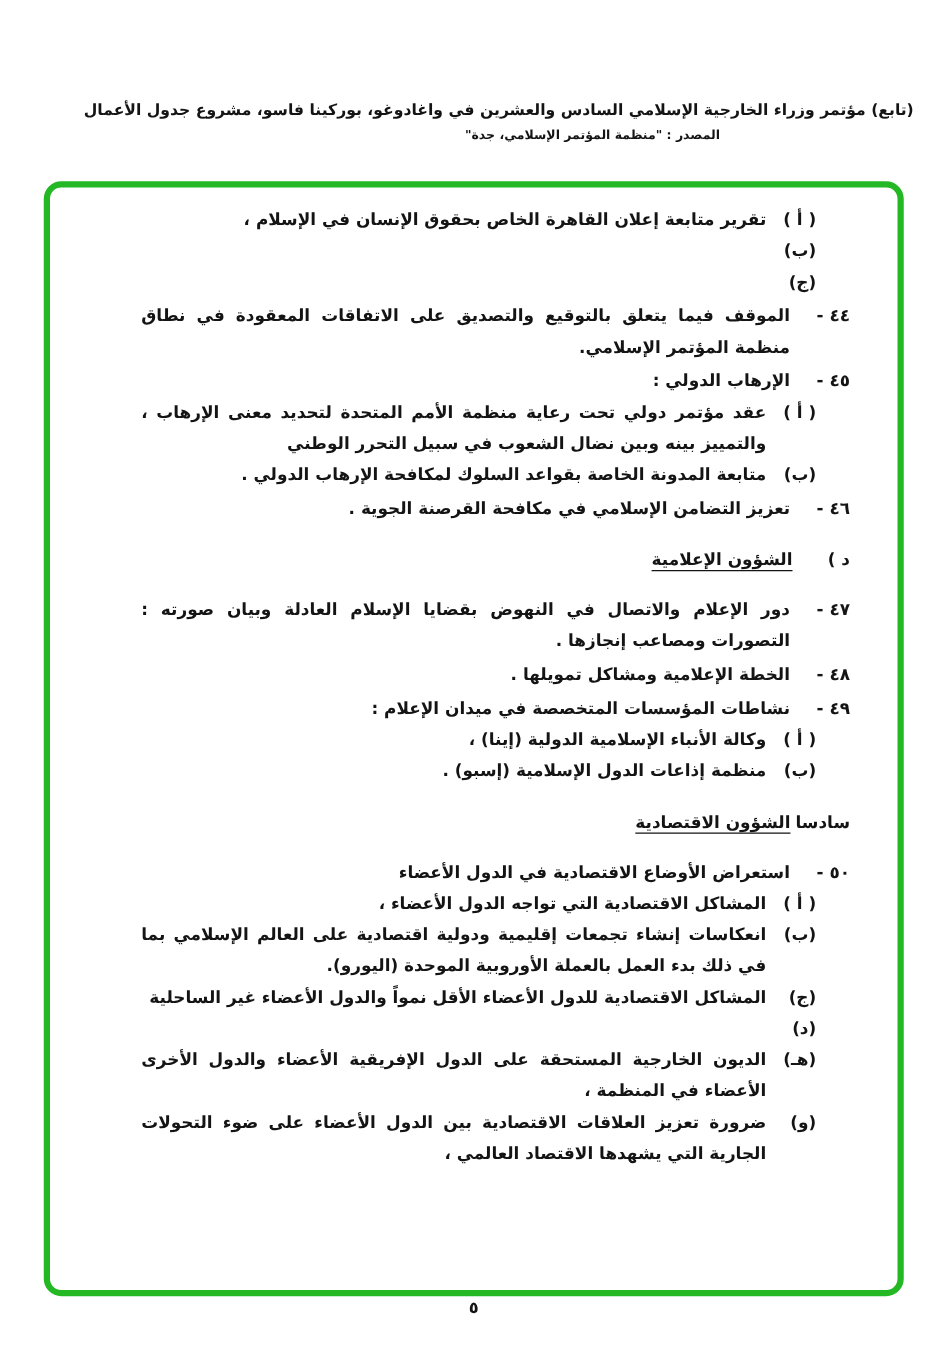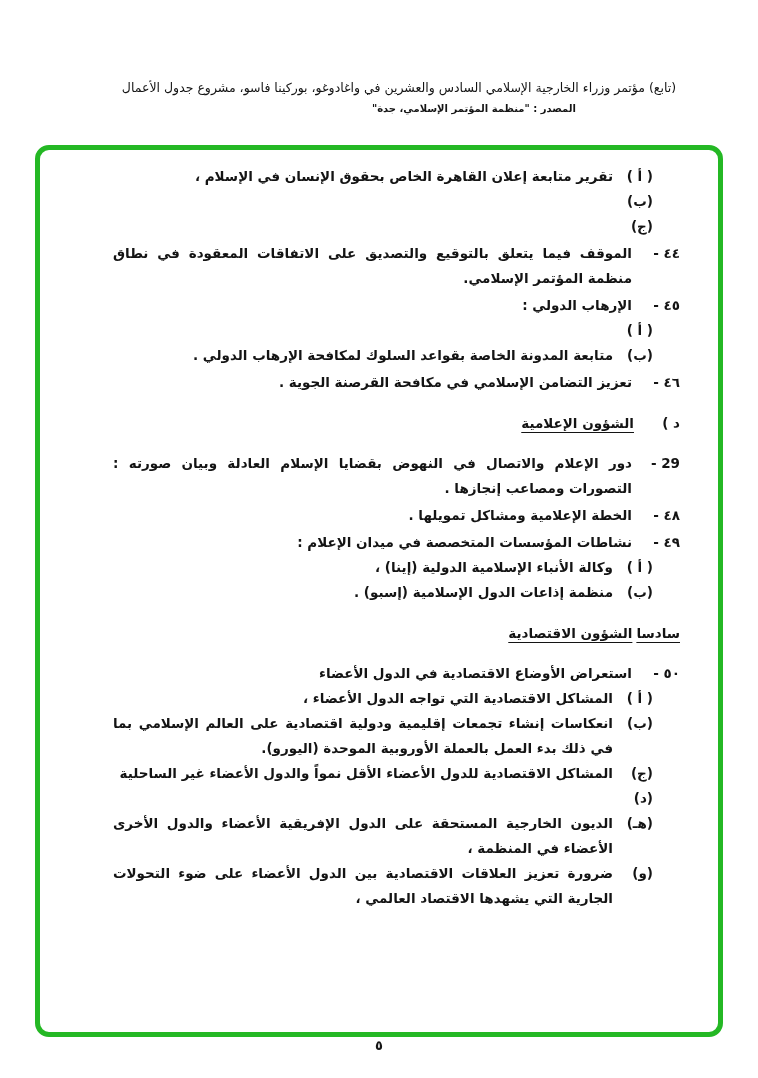--- a/index.html
+++ b/index.html
@@ -12,21 +12,21 @@
   }
   .page {
     position: relative;
     width: 758px; height: 1078px;
     overflow: hidden;
     direction: rtl;
     background: #ffffff;
   }
   
   .header { position: absolute; top: 80px; left: 0; right: 0; text-align: center; }
-  .header-line1 { font-size: 12.5px; font-weight: 400; margin-left: 40px; }
+  .header-line1 { font-size: 12.5px; font-weight: 700; margin-left: 40px; }
   .header-line2 { font-size: 10px; font-weight: 700; margin-top: 8px; transform: translateX(95px); }
   
   .content-box {
     position: absolute;
     top: 145px; left: 35px;
     width: 688px; height: 892px;
     border: 5px solid #24b824;
     border-radius: 14px;
     padding: 14px 38px 0 45px;
   }
@@ -46,21 +46,21 @@
   .row.sub .marker { min-width: 36px; }
   .row.num { margin-top: 2px; }
   .row.heading { margin: 16px 0 15px; }
   .row.heading .marker { min-width: 42px; }
   .row.heading .text {
     flex: 0 0 auto;
     text-align: center;
     text-decoration: underline;
     text-underline-offset: 4px;
   }
-  .marker.u { text-decoration: underline; text-underline-offset: 4px; }
+  .marker.u { text-underline-offset: 4px; }
   
   .footer { position: absolute; bottom: 24px; left: 0; right: 0; text-align: center; }
   .footer span { font-size: 13px; font-weight: 700; }
 </style>
 </head>
 <body>
 
 <div class="page">
 
   <div class="header">
@@ -83,35 +83,36 @@
         <div class="row num">
           <span class="marker">٤٤ -</span>
           <span class="text">الموقف فيما يتعلق بالتوقيع والتصديق على الاتفاقات المعقودة في نطاق منظمة المؤتمر الإسلامي.</span>
         </div>
         <div class="row num">
           <span class="marker">٤٥ -</span>
           <span class="text">الإرهاب الدولي :</span>
         </div>
         <div class="row sub">
           <span class="marker">( أ )</span>
+          <span class="text">عقد مؤتمر دولي تحت رعاية منظمة الأمم المتحدة لتحديد معنى الإرهاب ، والتمييز بينه وبين نضال الشعوب في سبيل التحرر الوطني</span>
         </div>
         <div class="row sub">
           <span class="marker">(ب)</span>
           <span class="text">متابعة المدونة الخاصة بقواعد السلوك لمكافحة الإرهاب الدولي .</span>
         </div>
         <div class="row num">
           <span class="marker">٤٦ -</span>
           <span class="text">تعزيز التضامن الإسلامي في مكافحة القرصنة الجوية .</span>
         </div>
         <div class="row heading">
           <span class="marker">د )</span>
           <span class="text">الشؤون الإعلامية</span>
         </div>
         <div class="row num">
-          <span class="marker">29 -</span>
+          <span class="marker">٤٧ -</span>
           <span class="text">دور الإعلام والاتصال في النهوض بقضايا الإسلام العادلة وبيان صورته : التصورات ومصاعب إنجازها .</span>
         </div>
         <div class="row num">
           <span class="marker">٤٨ -</span>
           <span class="text">الخطة الإعلامية ومشاكل تمويلها .</span>
         </div>
         <div class="row num">
           <span class="marker">٤٩ -</span>
           <span class="text">نشاطات المؤسسات المتخصصة في ميدان الإعلام :</span>
         </div>

